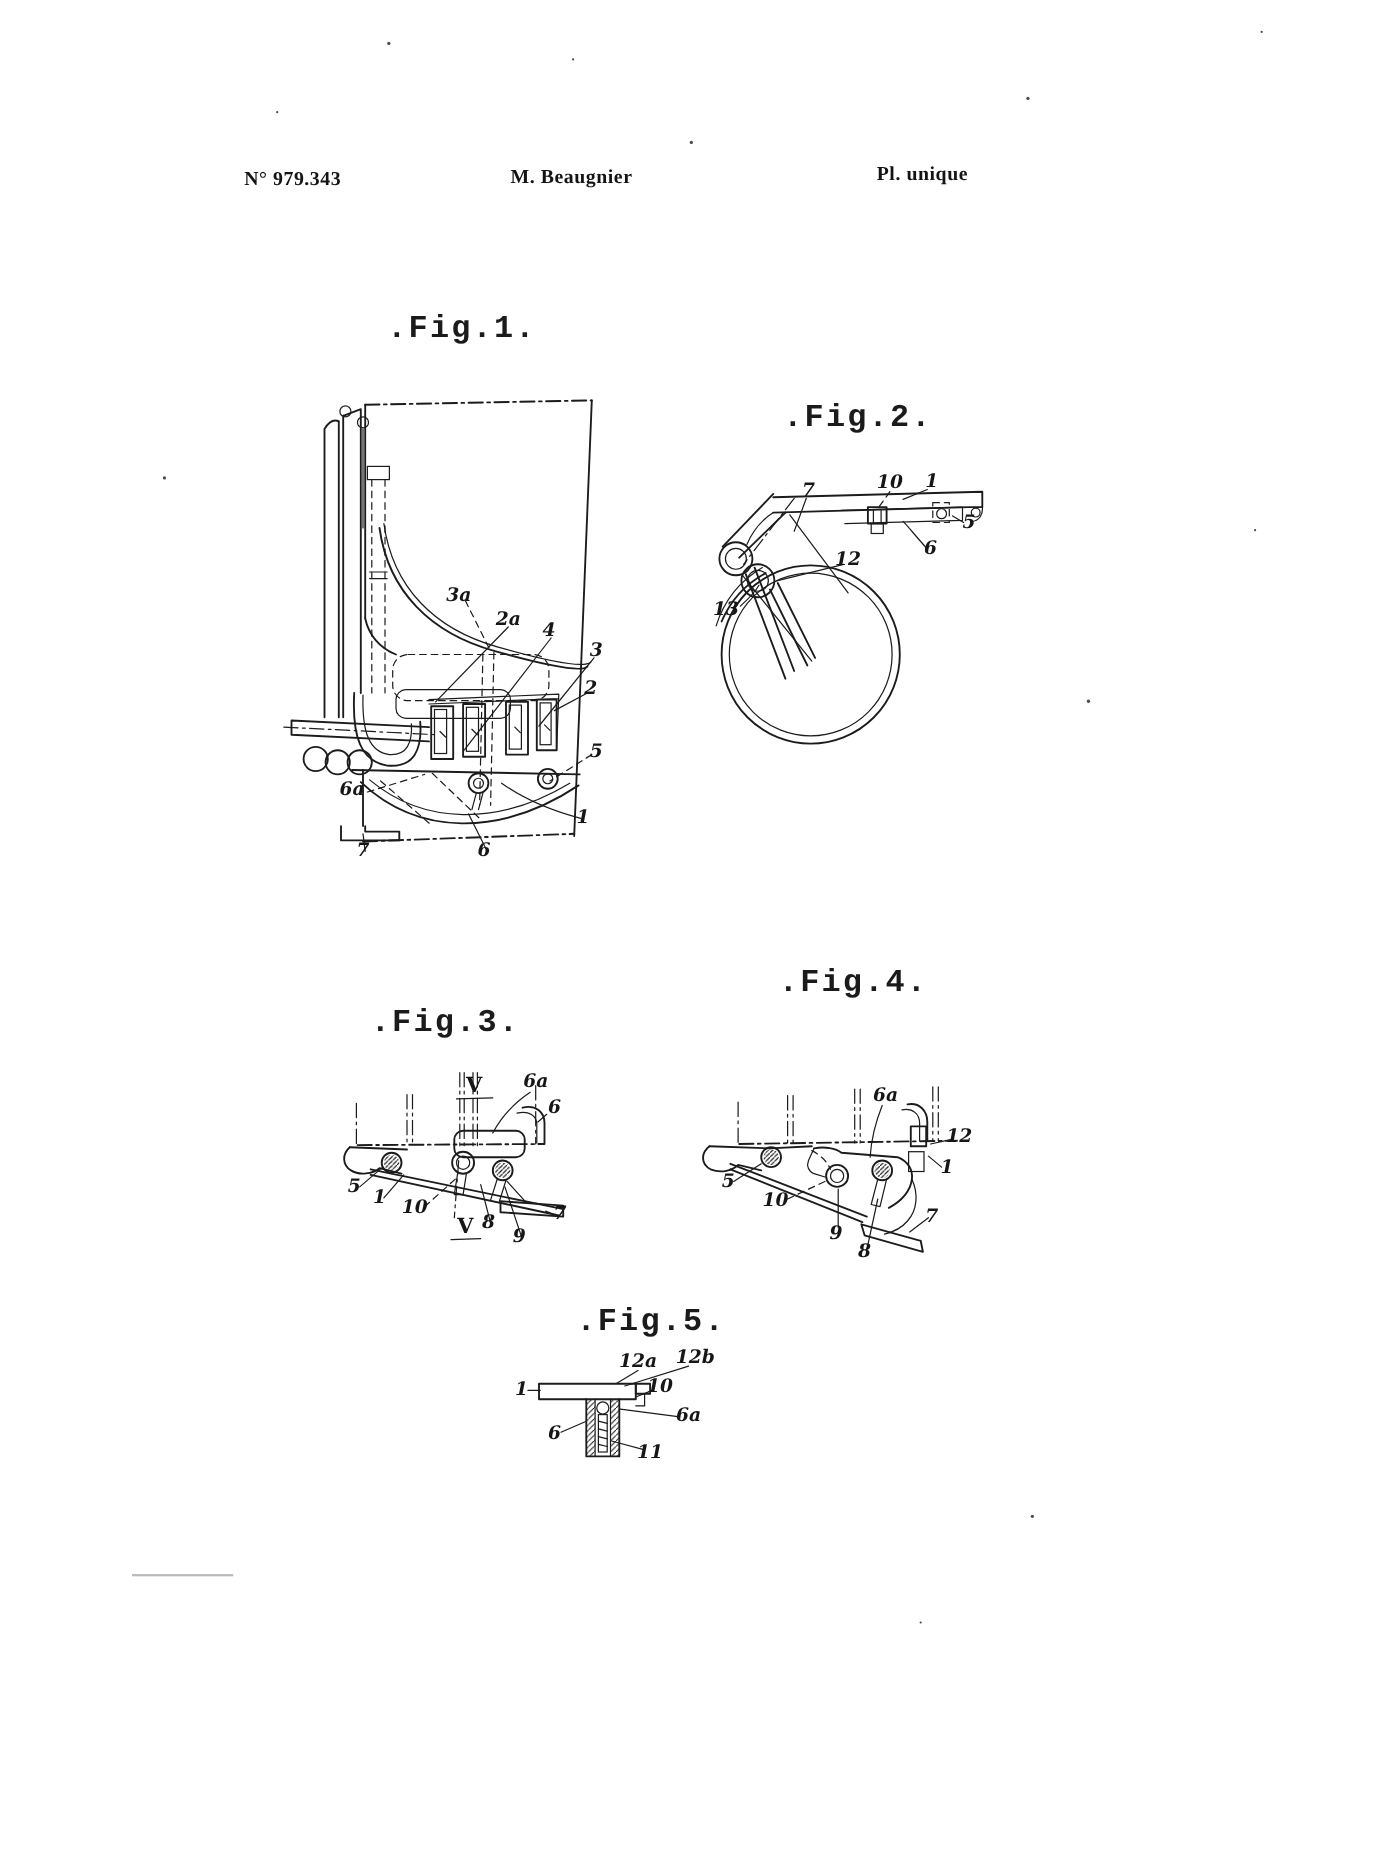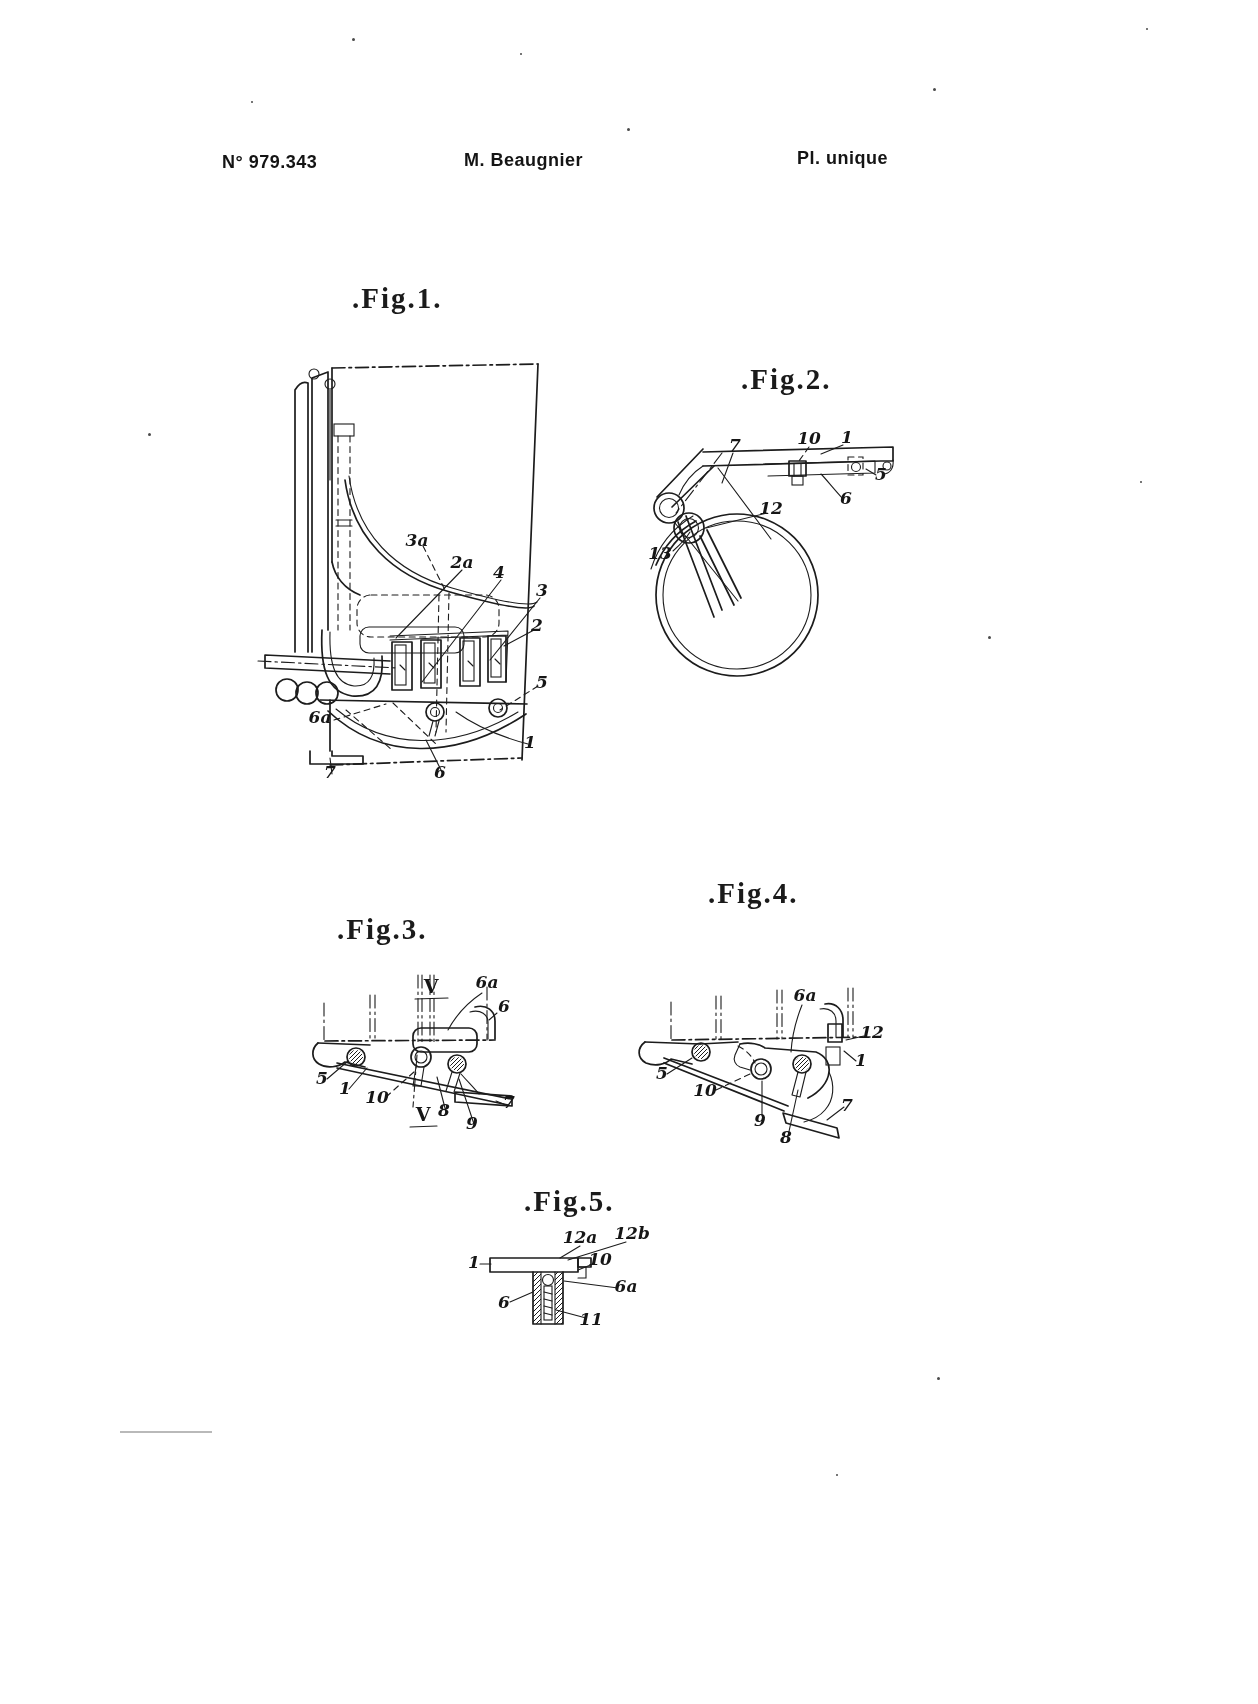--- a/index.html
+++ b/index.html
@@ -1,20 +1,20 @@
 <!DOCTYPE html>
 <html><head>
 <meta charset="utf-8">
 <style>
   html,body{margin:0;padding:0;background:#ffffff;}
   .page{position:relative;width:1258px;height:1704px;background:#ffffff;overflow:hidden;
         font-family:"Liberation Serif","DejaVu Serif",serif;color:#1b1b1b;}
-  .hdr-item{position:absolute;font-family:Liberation Sans, sans-serif;font-weight:700;font-size:18px;
+  .hdr-item{position:absolute;font-family:Liberation Serif, serif;font-weight:700;font-size:18px;
         letter-spacing:0.5px;color:#141414;white-space:nowrap;}
-  .fig-title{position:absolute;font-family:Liberation Serif, serif;font-weight:600;font-size:29px;
+  .fig-title{position:absolute;font-family:Liberation Mono, monospace;font-weight:600;font-size:29px;
         letter-spacing:2px;color:#1b1b1b;white-space:nowrap;}
   svg{position:absolute;overflow:visible;}
   .ln{fill:none;stroke:#1c1c1c;stroke-width:1.7;stroke-linecap:round;stroke-linejoin:round;}
   .lt{fill:none;stroke:#1c1c1c;stroke-width:1.1;stroke-linecap:round;}
   .dd{stroke-dasharray:13 4 2.5 4;}
   .dsh{stroke-dasharray:6 4.5;}
   .plabel{font-family:"DejaVu Serif",serif;font-style:italic;font-weight:700;font-size:17px;
         fill:#161616;text-anchor:middle;}
   .vlabel{font-family:"DejaVu Serif",serif;font-style:normal;font-weight:700;font-size:19px;
         fill:#161616;text-anchor:middle;}
@@ -24,21 +24,21 @@
 </head>
 <body>
 
 <div class="page">
 
   <div class="hdr-item" style="left:222px;top:152px;">N° 979.343</div>
   <div class="hdr-item" style="left:464px;top:150px;">M. Beaugnier</div>
   <div class="hdr-item" style="left:797px;top:148px;">Pl. unique</div>
 
   <div class="fig-title" style="left:352px;top:282px;">.Fig.1.</div>
-  <div class="fig-title" style="left:741px;top:363px;">.Fig.2.</div>
+  <div class="fig-title" style="left:712px;top:363px;">.Fig.2.</div>
   <div class="fig-title" style="left:337px;top:913px;">.Fig.3.</div>
   <div class="fig-title" style="left:708px;top:877px;">.Fig.4.</div>
   <div class="fig-title" style="left:524px;top:1185px;">.Fig.5.</div>
 
   <svg style="left:250px;top:330px;" width="310" height="465" viewBox="0 0 310 465">
     <g>
       <path class="ln dd" d="M82,38 L288,34"></path>
       <path class="ln" d="M288,34 L272,430"></path>
       <path class="ln dd" d="M80,435 L272,428"></path>
       <path class="ln" d="M82,38 L82,232"></path>

